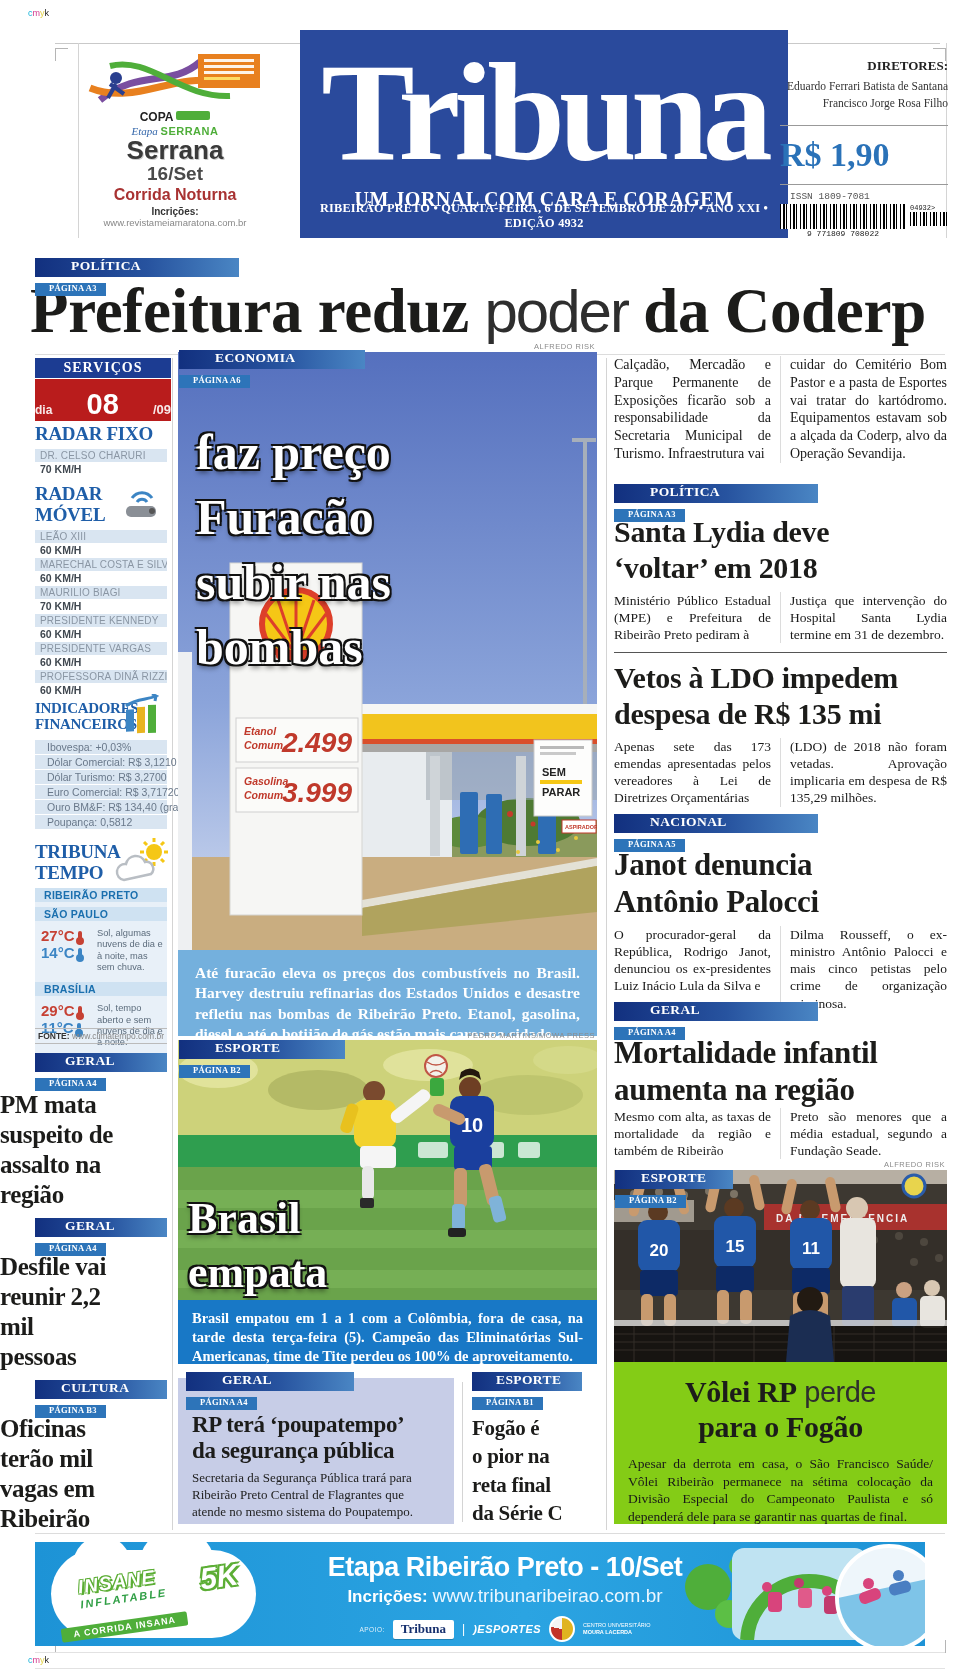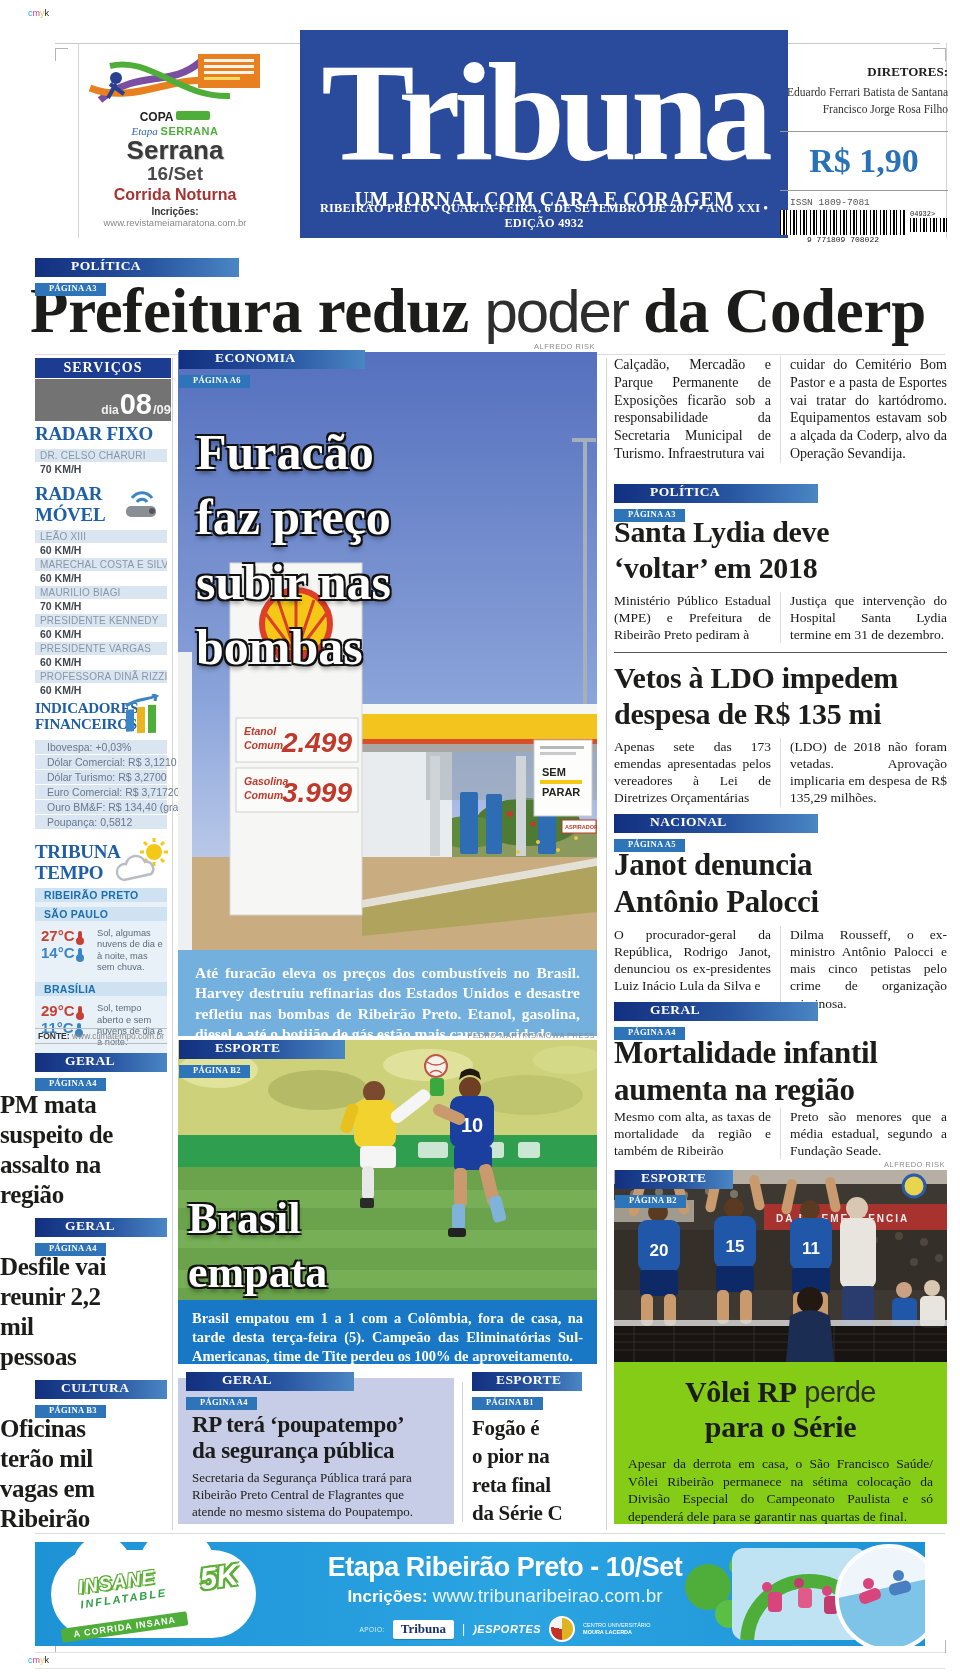--- a/index.html
+++ b/index.html
@@ -112,28 +112,28 @@
     <div class="sans" style="font-size:10px;font-weight:bold;color:#333;margin-top:2px">Incrições:</div>
     <div class="sans" style="font-size:9.5px;color:#888">www.revistameiamaratona.com.br</div>
   </div>
 
   <div class="mast-blue">
     <div class="mast-logo">Tribuna</div>
     <div class="mast-slogan">UM JORNAL COM CARA E CORAGEM</div>
     <div class="mast-date">RIBEIRÃO PRETO • QUARTA-FEIRA, 6 DE SETEMBRO DE 2017 • ANO XXI • EDIÇÃO 4932</div>
   </div>
 
-  <div class="abs" style="left:780px;top:64px;width:168px;text-align:right">
+  <div class="abs" style="left:780px;top:58px;width:168px;text-align:right">
     <div style="font:bold 13px 'Liberation Serif',serif;color:#222">DIRETORES:</div>
     <div style="font:11.5px/1.45 'Liberation Serif',serif;color:#333;margin-top:4px">
       <div>Eduardo Ferrari Batista de Santana</div>
       <div>Francisco Jorge Rosa Filho</div>
     </div>
     <div style="border-top:1px solid #999;margin:14px 0 10px"></div>
-    <div style="font:bold 34px 'Liberation Serif',serif;color:#2a72b8;text-align:center">R$ 1,90</div>
+    <div style="font:bold 34px 'Liberation Serif',serif;color:#2a72b8;text-align:left">R$ 1,90</div>
     <div style="border-top:1px solid #999;margin:10px 0 6px"></div>
     <div style="font:9.5px 'Liberation Mono',monospace;color:#555;text-align:left;padding-left:10px">ISSN 1809-7081</div>
     <div style="display:flex;align-items:flex-start;margin-top:2px">
       <div style="flex:1">
         <div class="barcode"></div>
         <div style="font:8px 'Liberation Mono',monospace;color:#222;text-align:center">9 771809 708022</div>
       </div>
       <div style="width:38px;margin-left:4px">
         <div style="font:7px 'Liberation Mono',monospace;color:#222;text-align:left">04932&gt;</div>
         <div class="barcode" style="height:14px"></div>
@@ -144,21 +144,21 @@
   <div class="kick" style="left:35px;top:258px">
     <span class="k1" style="width:168px">POLÍTICA</span>
     <span class="k2">PÁGINA A3</span>
   </div>
   <div class="abs" style="left:30px;top:278px;width:920px;font-size:63px;line-height:1.05;letter-spacing:-2px;white-space:nowrap">
     <span class="t">Prefeitura reduz </span><span class="sans" style="font-weight:400;color:#2e2e2e;font-size:60px">poder</span><span class="t"> da Coderp</span>
   </div>
 
   <div class="abs" style="left:35px;top:358px;width:136px">
     <div style="background:#1c3c92;color:#fff;font:bold 14px/20px 'Liberation Serif',serif;text-align:center;letter-spacing:1px">SERVIÇOS</div>
-    <div style="background:#737373;height:38px;margin-top:1px;color:#fff;display:flex;align-items:flex-end;justify-content:flex-end;padding-bottom:4px">
+    <div style="background:#b91c1c;height:38px;margin-top:1px;color:#fff;display:flex;align-items:flex-end;justify-content:space-between;padding-bottom:4px">
       <span class="sans" style="font-size:12px;font-weight:bold;opacity:.9">dia</span>
       <span class="sans" style="font-size:29px;font-weight:bold;line-height:.85;margin:0 1px">08</span>
       <span class="sans" style="font-size:13px;font-weight:bold;opacity:.9">/09</span>
     </div>
   </div>
 
   <div class="sb-head" style="left:35px;top:424px">RADAR FIXO</div>
   <div class="abs" style="left:35px;top:449px">
     <div class="sb-row">
       <span class="sb-lab">DR. CELSO CHARURI</span>
@@ -360,22 +360,22 @@
         <text x="364" y="424" font-size="11" font-weight="bold" fill="#222">SEM</text>
         <rect x="362" y="428" width="42" height="4" fill="#f5c716"></rect>
         <text x="364" y="444" font-size="11" font-weight="bold" fill="#222">PARAR</text>
       </g>
       <g font-family="Liberation Sans">
         <rect x="384" y="468" width="34" height="13" fill="#fff" stroke="#c0392b"></rect>
         <text x="387" y="477" font-size="5.5" font-weight="bold" fill="#c0392b">ASPIRADOR</text>
       </g>
     </svg>
     <div class="photohead" style="left:18px;top:68px">
+      <div>faz preço</div>
       <div>Furacão</div>
-      <div>faz preço</div>
       <div>subir nas</div>
       <div>bombas</div>
     </div>
   </div>
   <div class="caption" style="left:178px;top:950px;width:419px;height:86px;background:#74b0dd">Até furacão eleva os preços dos combustíveis no Brasil. Harvey destruiu refinarias dos Estados Unidos e desastre refletiu nas bombas de Ribeirão Preto. Etanol, gasolina, diesel e até o botijão de gás estão mais caros na cidade.</div>
 
   <div class="credit" style="left:420px;top:1031px;width:175px;text-align:right">PEDRO MARTINS/MOWA PRESS</div>
   <div class="kick" style="left:179px;top:1040px">
     <span class="k1" style="width:130px">ESPORTE</span>
     <span class="k2">PÁGINA B2</span>
@@ -605,21 +605,21 @@
       <span class="k1" style="width:118px;padding-left:26px;box-sizing:border-box">ESPORTE</span>
       <span class="k2">PÁGINA B2</span>
     </div>
   </div>
 
   <div class="volei-box" style="left:614px;top:1362px;width:333px;height:162px">
     <div style="text-align:center;padding-top:12px;font-size:30px;line-height:1.18;letter-spacing:-.5px">
       <div>
         <span class="t" style="font-size:30px">Vôlei RP</span><span class="sans" style="font-weight:400;color:#2e2e2e;font-size:29px"> perde</span>
       </div>
-      <div class="t" style="font-size:30px">para o Série</div>
+      <div class="t" style="font-size:30px">para o Fogão</div>
     </div>
     <div style="padding:10px 14px 0;font:13.5px/1.32 'Liberation Serif',serif;color:#191919;text-align:justify">Apesar da derrota em casa, o São Francisco Saúde/ Vôlei Ribeirão permanece na sétima colocação da Divisão Especial do Campeonato Paulista e só dependerá dele para se garantir nas quartas de final.</div>
   </div>
 
   <div class="footer">
     <div class="cloud">
       <div class="sans" style="position:relative;z-index:2;transform:rotate(-8deg);padding:16px 0 0 26px">
         <div style="font-size:19px;font-weight:bold;font-style:italic;color:#fff;letter-spacing:1px;
              text-shadow:-1px -1px 0 #5cae35,1px -1px 0 #5cae35,-1px 1px 0 #5cae35,2px 2px 0 #5cae35">INSANE</div>
         <div style="font-size:11px;font-weight:bold;font-style:italic;color:#2f9e44;letter-spacing:2px">INFLATABLE</div>

